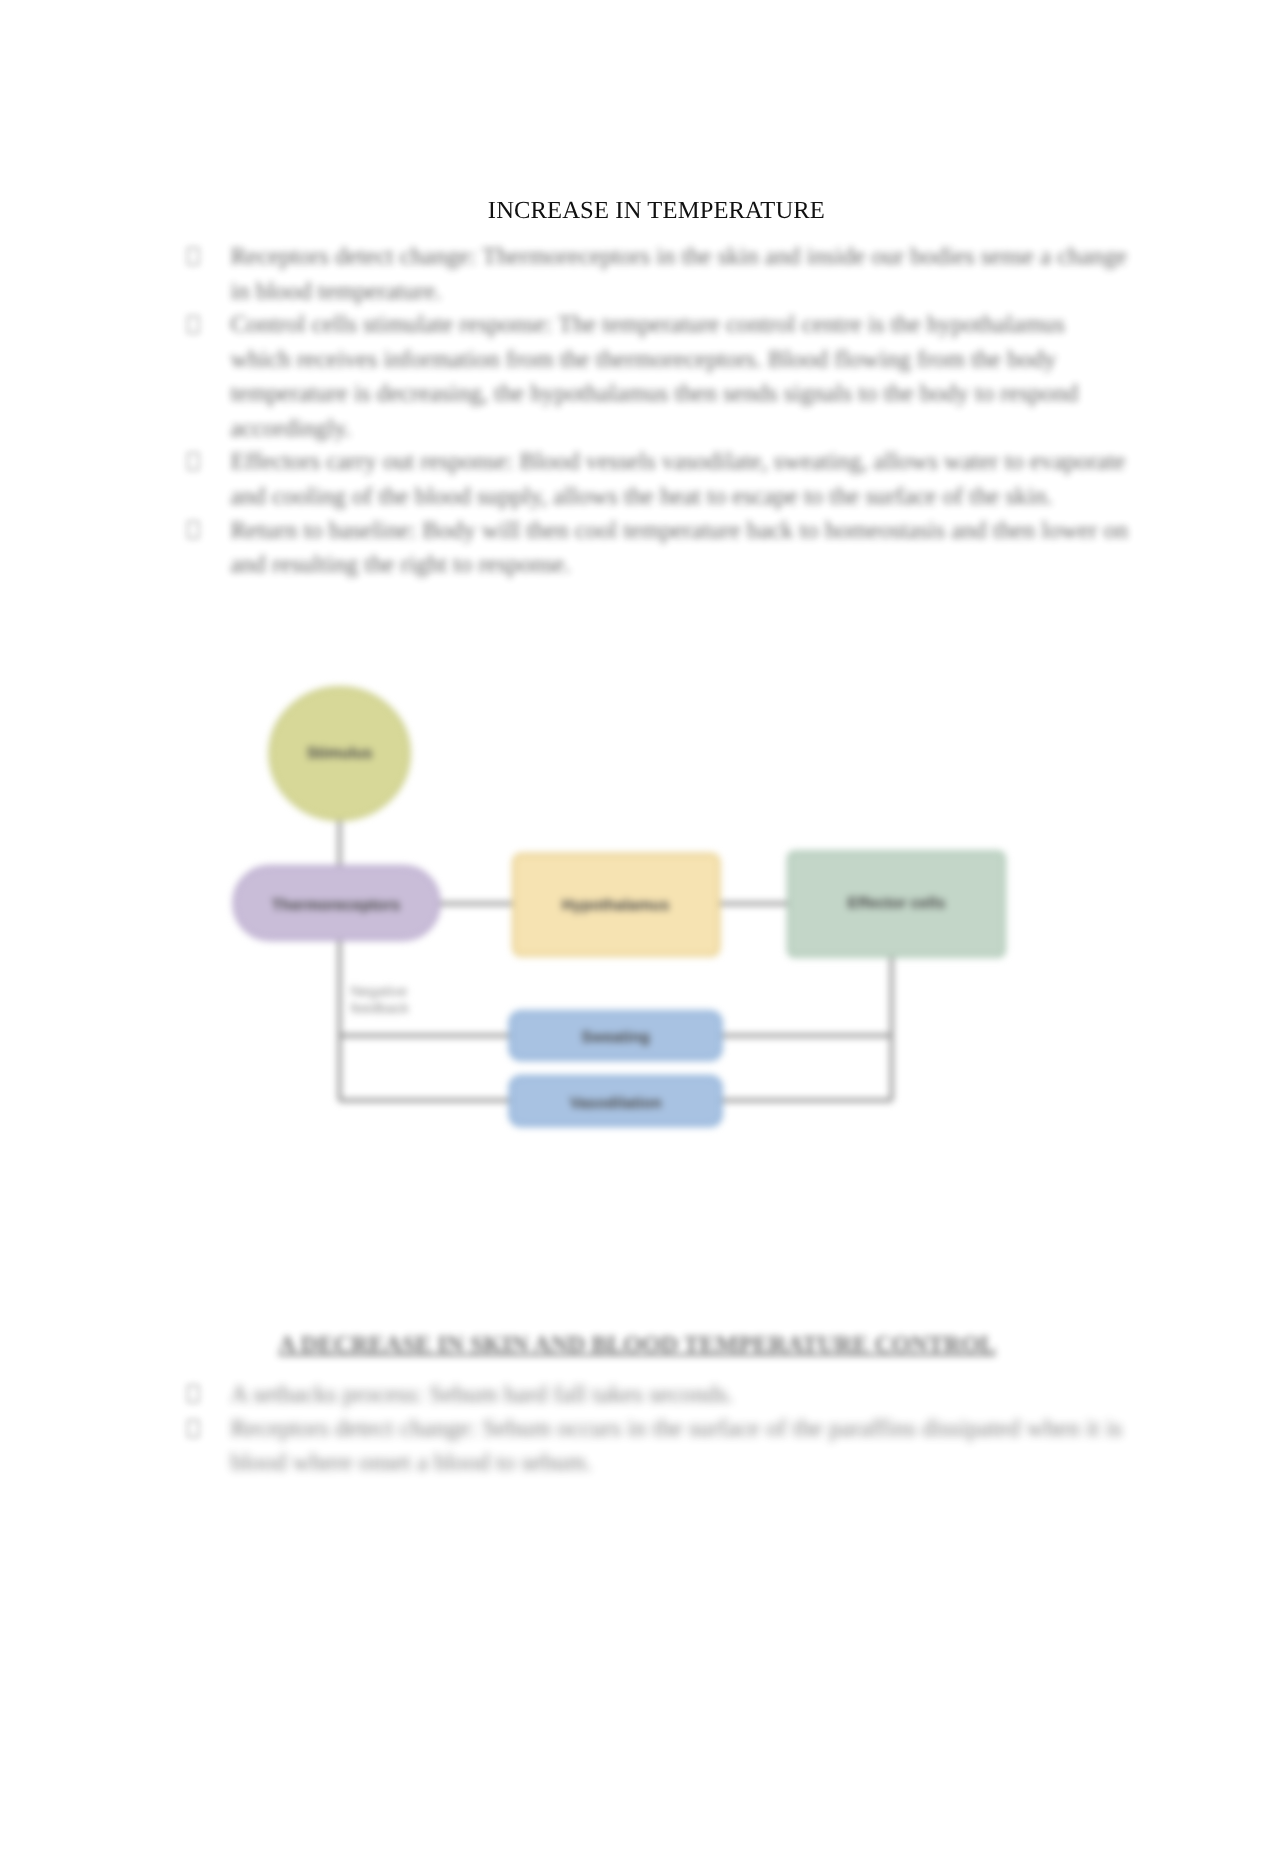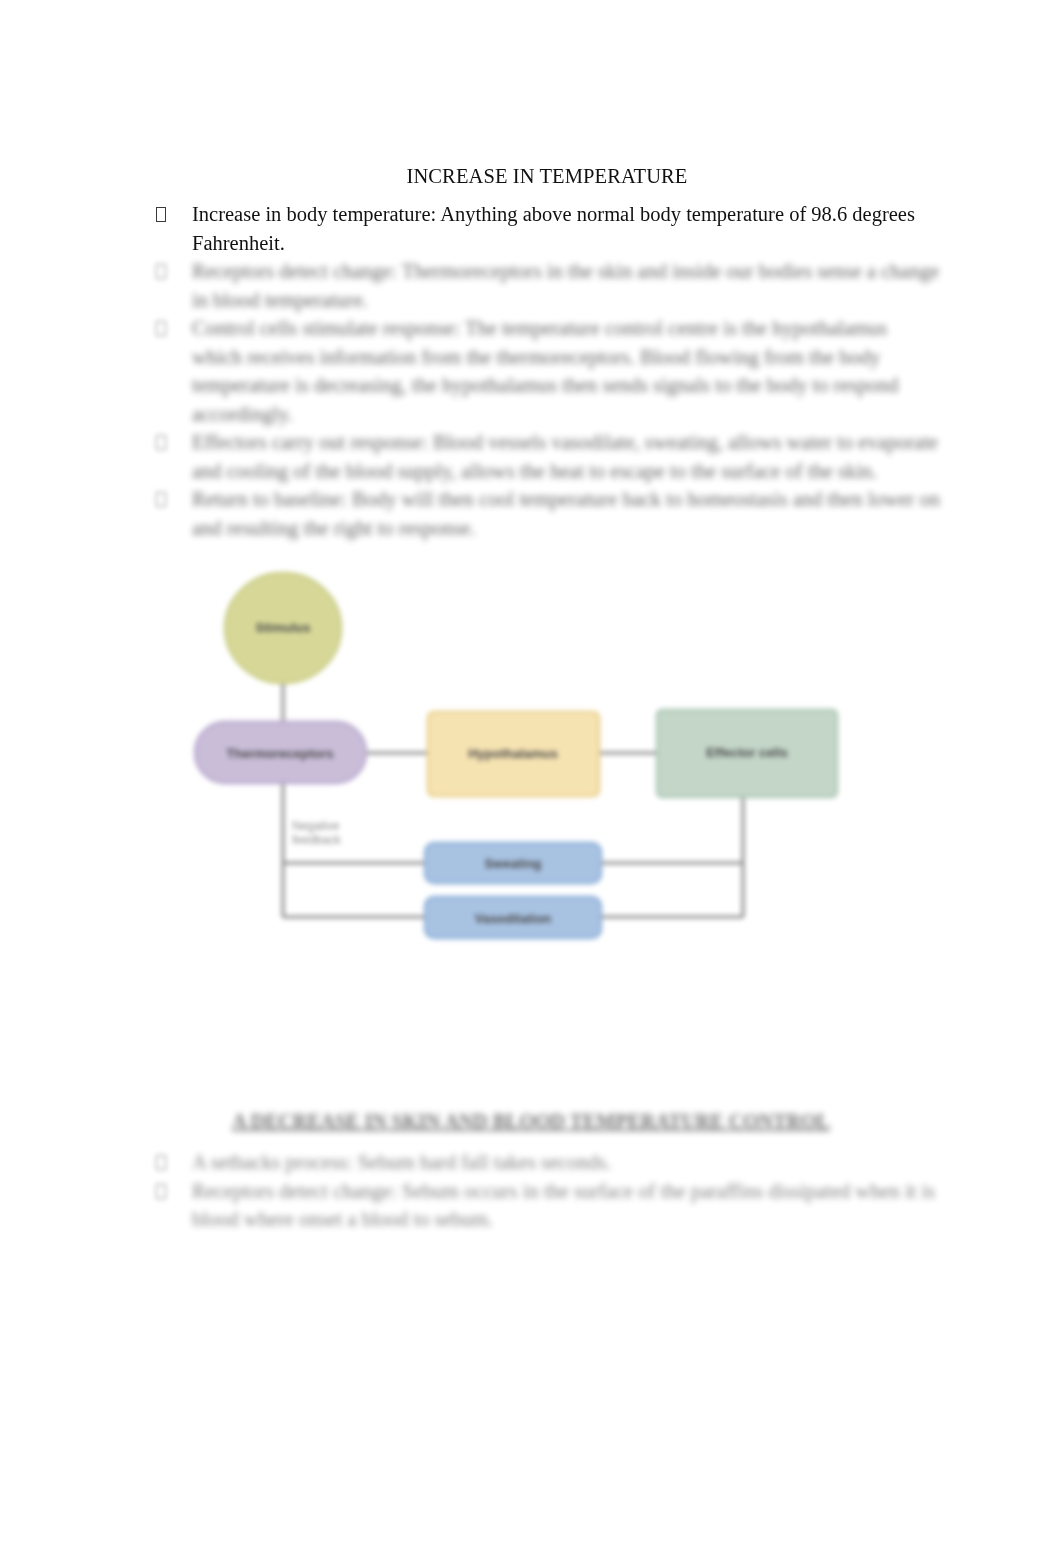--- a/index.html
+++ b/index.html
@@ -119,24 +119,20 @@
 </style>
 </head>
 <body>
 
 <div id="page">
 
   <div class="doc-title">INCREASE IN TEMPERATURE</div>
 
   <div class="bullet-block" style="top:200px;">
 
-    <div class="bullet">
-      <span class="marker"><span class="tofu"></span></span>
-      <span>Increase in body temperature: Anything above normal body temperature of 98.6 degrees Fahrenheit.</span>
-    </div>
 
     <div class="bullet">
       <span class="marker blur-marker"><span class="tofu"></span></span>
       <span class="blurtext">Receptors detect change: Thermoreceptors in the skin and inside our bodies sense a change in blood temperature.</span>
     </div>
 
     <div class="bullet">
       <span class="marker blur-marker"><span class="tofu"></span></span>
       <span class="blurtext">Control cells stimulate response: The temperature control centre is the hypothalamus which</span>
       <span class="blurtext">receives information from the thermoreceptors. Blood flowing from the body temperature is</span>

